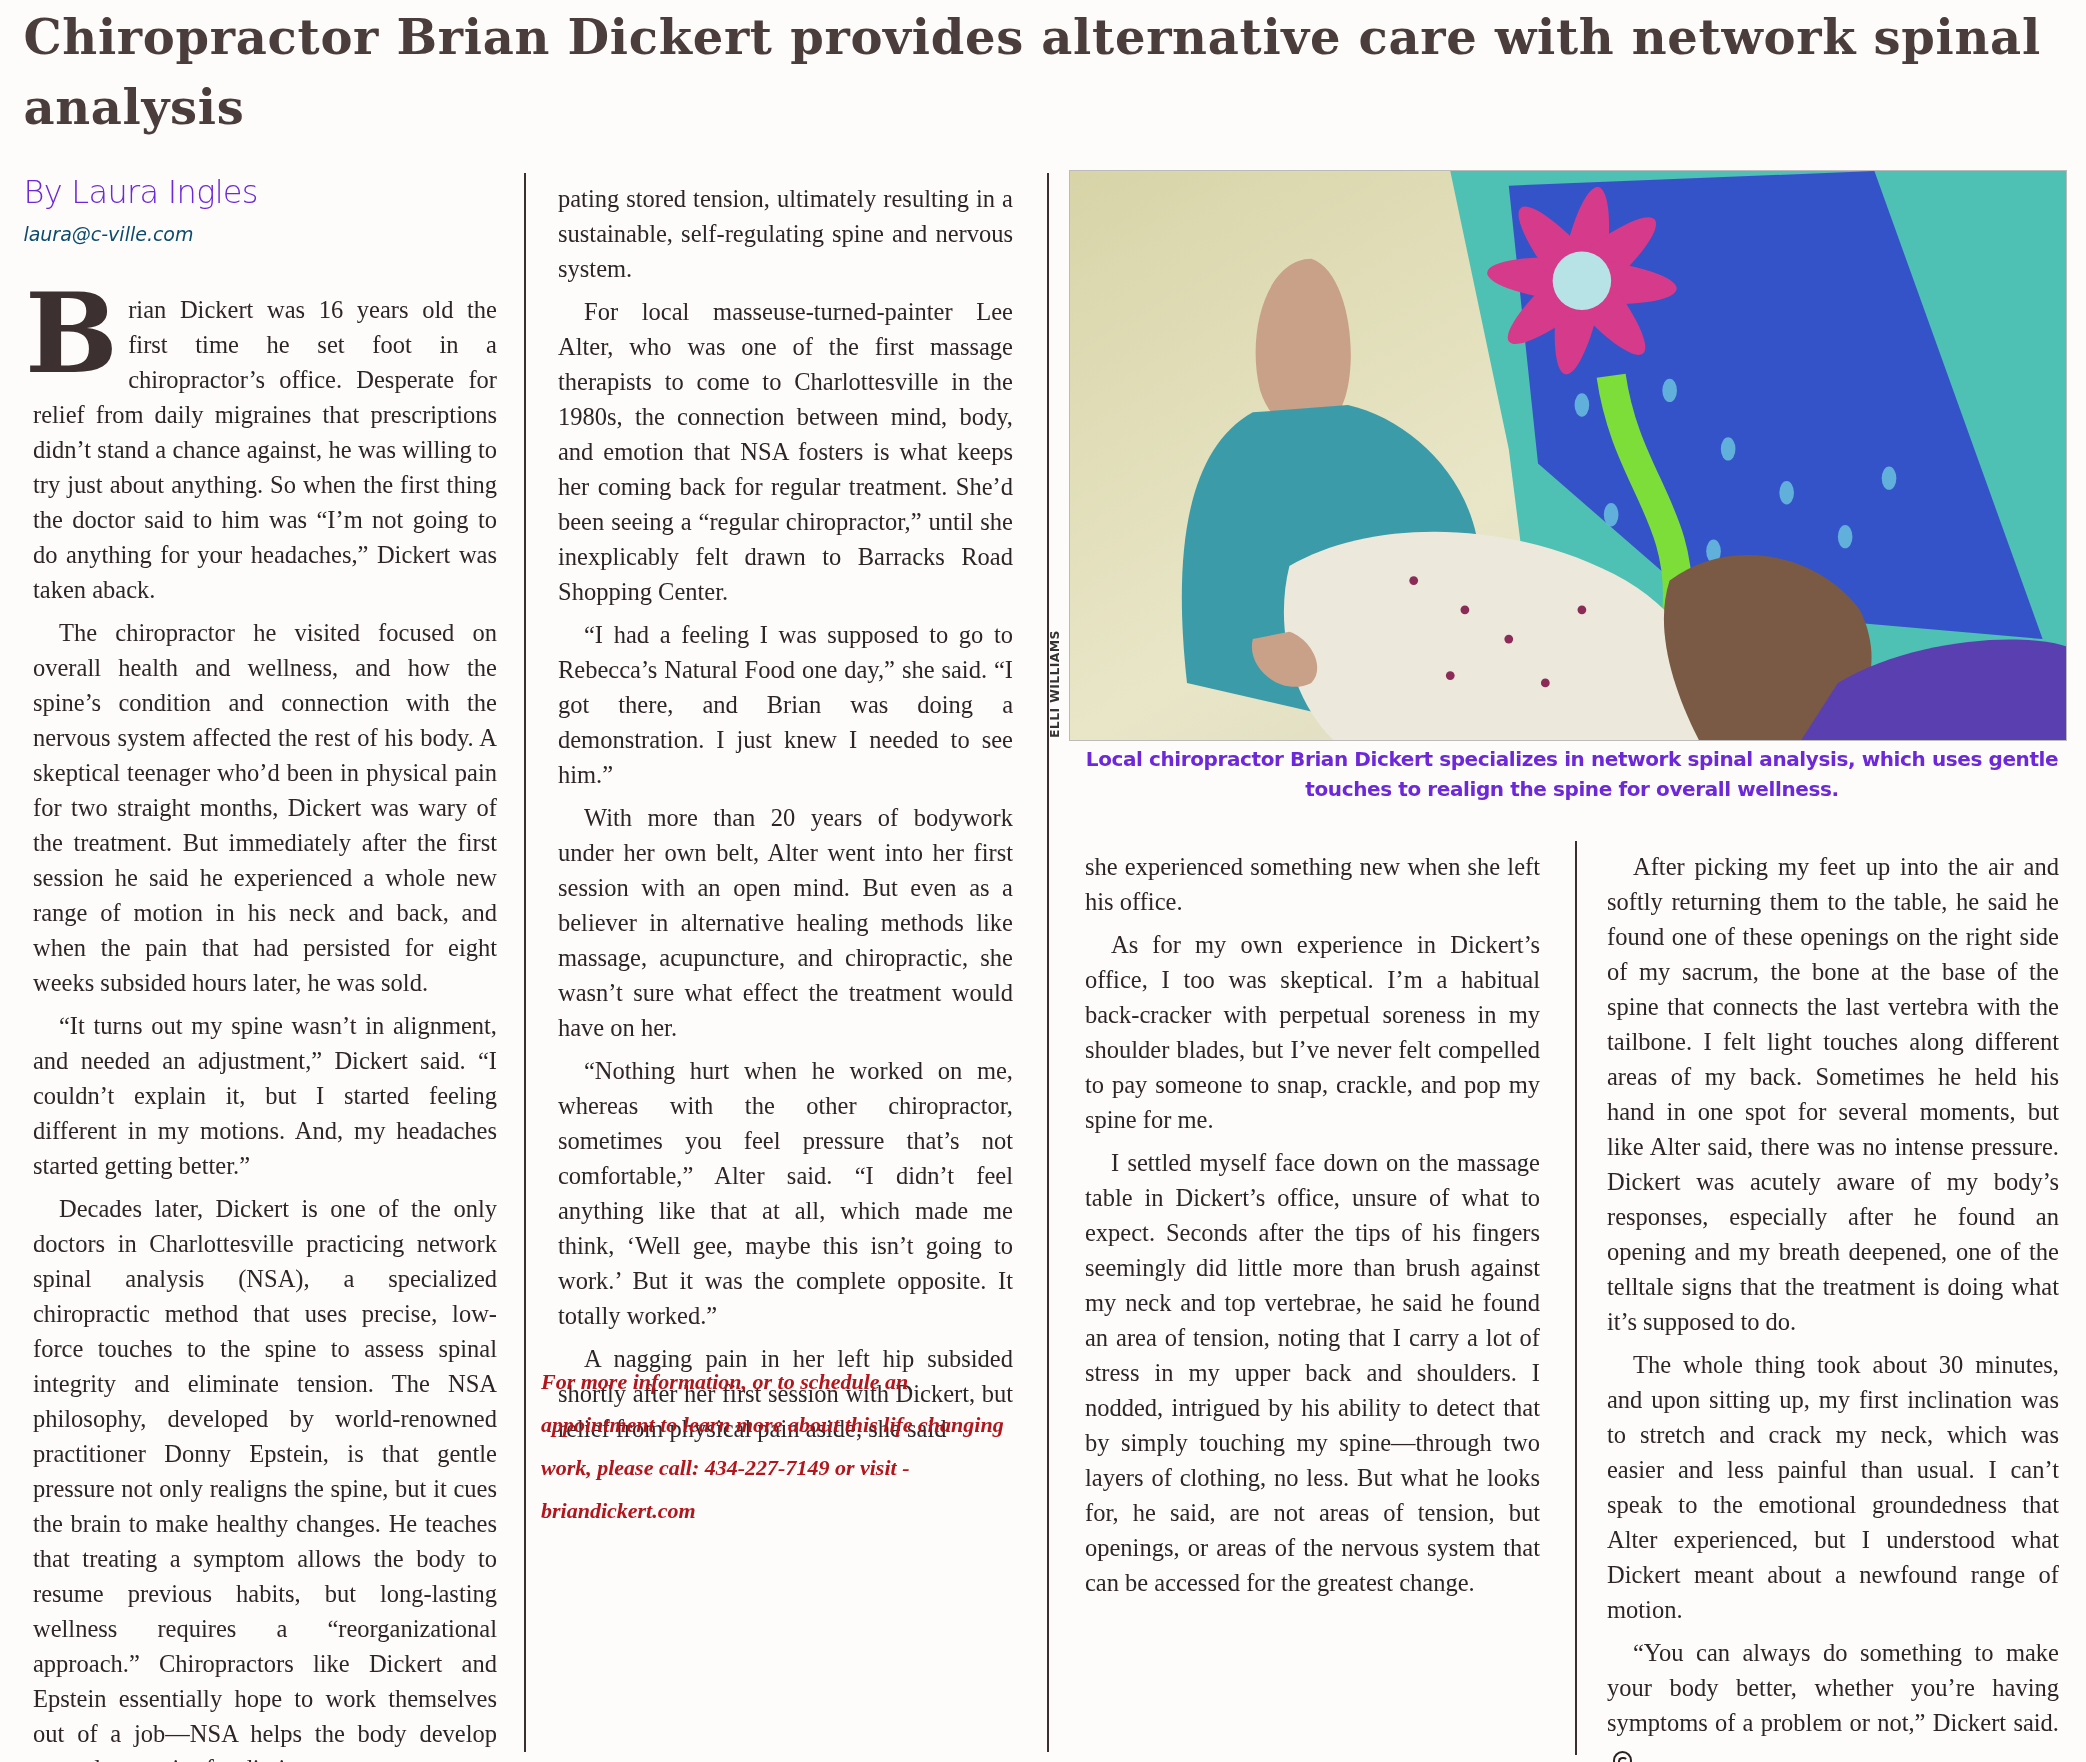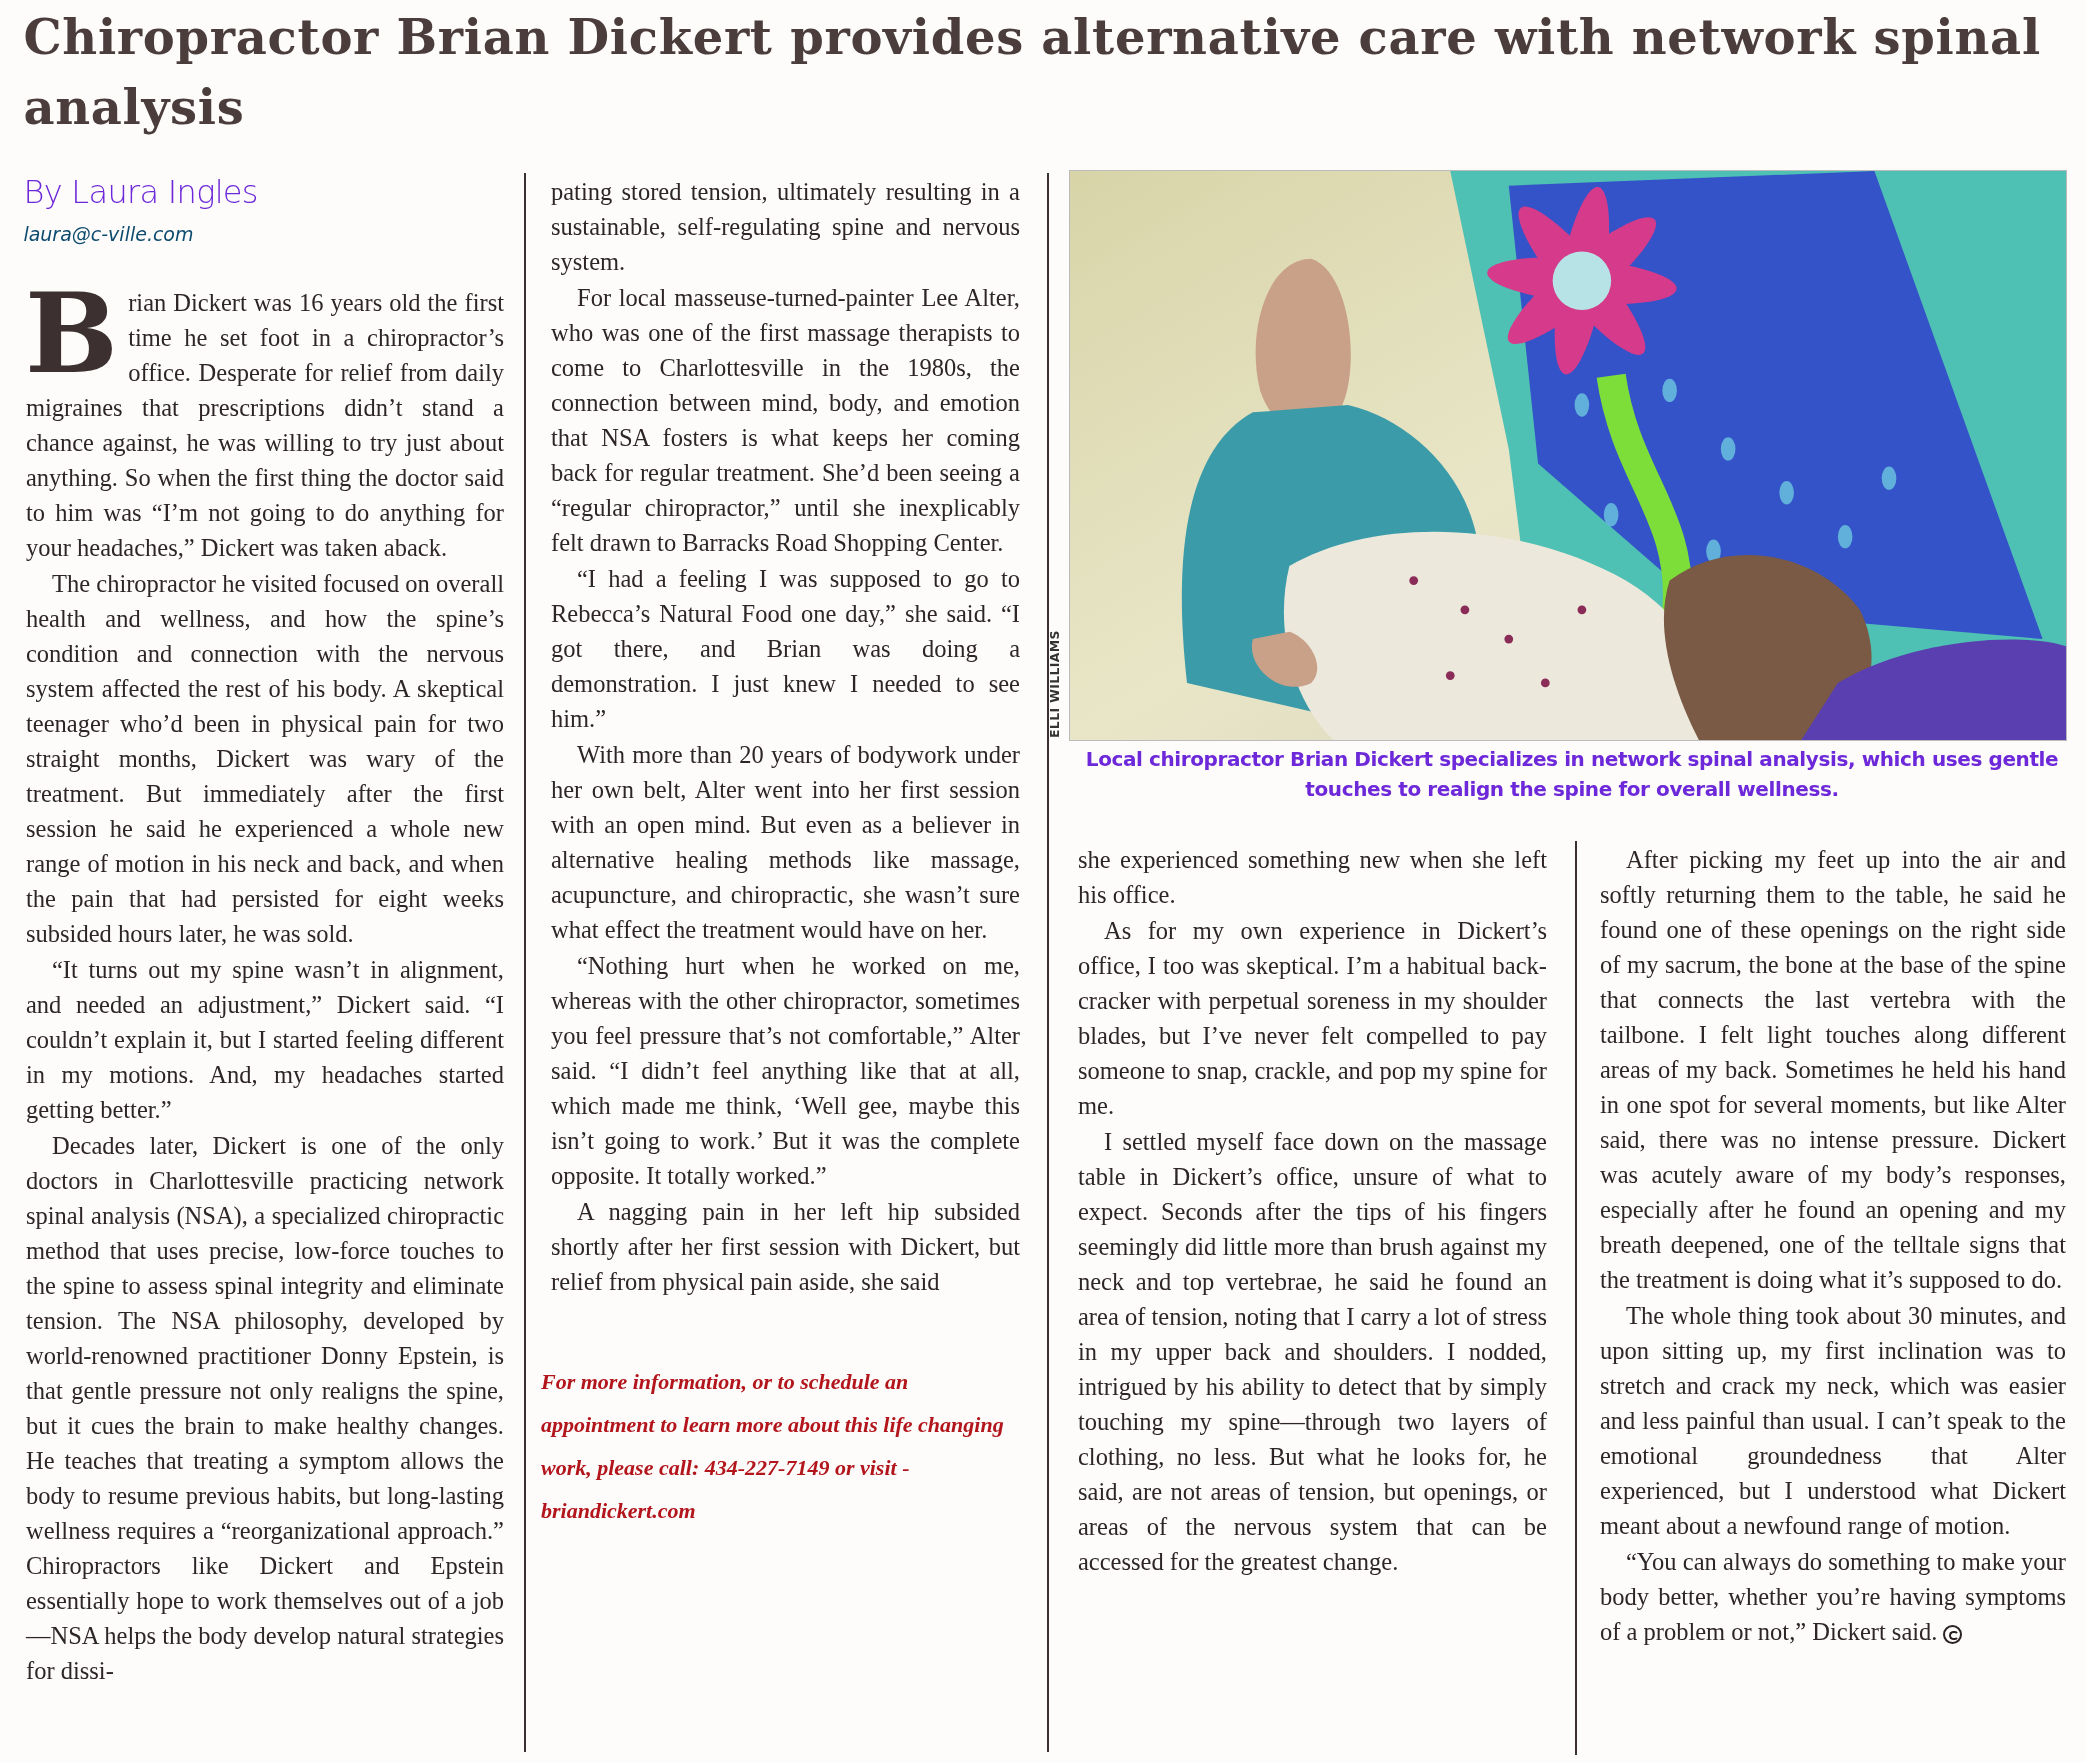--- a/index.html
+++ b/index.html
@@ -1,21 +1,21 @@
 <!DOCTYPE html>
 <html style="font-size:11.7px"><head>
 <meta charset="utf-8">
 <style>
   html,body{margin:0;padding:0;}
   body{width:2087px;height:1762px;background:#fdfcfa;position:relative;overflow:hidden;color:#2a2222;font-family:"DejaVu Serif",serif;}
   .headline{position:absolute;left:23.4px;top:1.5px;width:2047px;font-family:"DejaVu Serif",serif;font-weight:bold;font-size:48px;line-height:70px;color:#4a3d3c;letter-spacing:0.7px;margin:0;}
   .byline{position:absolute;left:23.4px;top:173px;font-family:"DejaVu Sans",sans-serif;font-size:32px;color:#6d28d9;font-weight:300;letter-spacing:-0.7px;}
   .email{position:absolute;left:23.4px;top:223px;font-family:"DejaVu Sans",sans-serif;font-style:italic;font-size:19px;color:#0c4a6e;}
   .col{position:absolute;font-family:"Liberation Serif",serif;font-size:24.5px;line-height:35px;text-align:justify;color:#2e2626;}
-  .col p{margin:1px;text-indent:26px;}
+  .col p{margin:8px;text-indent:26px;}
   .col p.noindent{text-indent:0;}
   .col1{left:25px;top:284px;width:480px;}
   .col2{left:550px;top:173px;width:471px;}
   .col3{left:1077px;top:841px;width:471px;}
   .col4{left:1599px;top:841px;width:468px;}
   .dropcap{float:left;font-family:"DejaVu Serif",serif;font-weight:bold;font-size:110px;line-height:88px;margin:5.8px 10.2px 0 0;color:#3d3030;}
   .rule{position:absolute;width:1.5px;background:#3a3030;}
   .promo{position:absolute;left:541px;top:1360px;width:482px;font-family:"Liberation Serif",serif;font-style:italic;font-weight:bold;font-size:22px;line-height:43px;color:#b3151c;}
   .photo{position:absolute;left:1069px;top:170px;width:996px;height:569px;overflow:hidden;border:0.7px solid #bbb;}
   .credit{position:absolute;left:1047px;top:738px;transform-origin:left top;transform:rotate(-90deg);font-family:"DejaVu Sans",sans-serif;font-size:12.4px;font-weight:bold;color:#333;letter-spacing:0.4px;}

